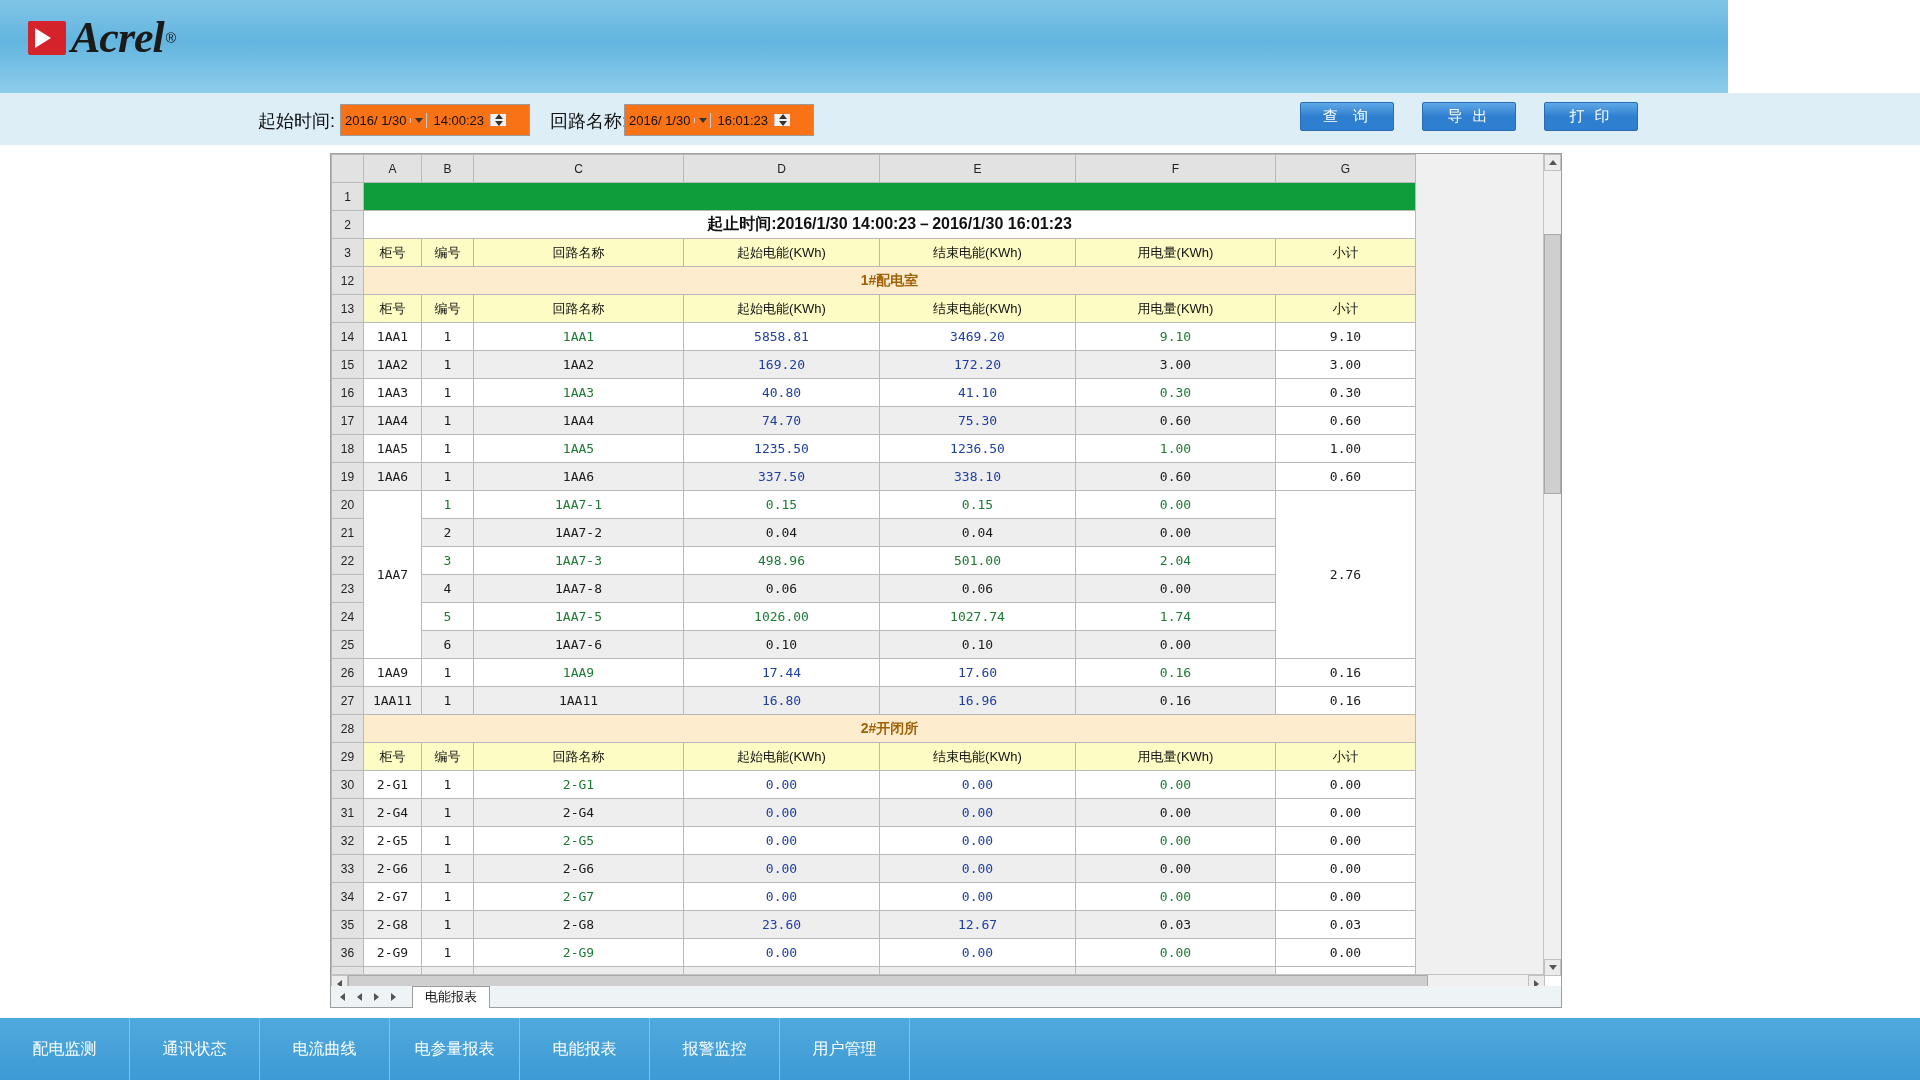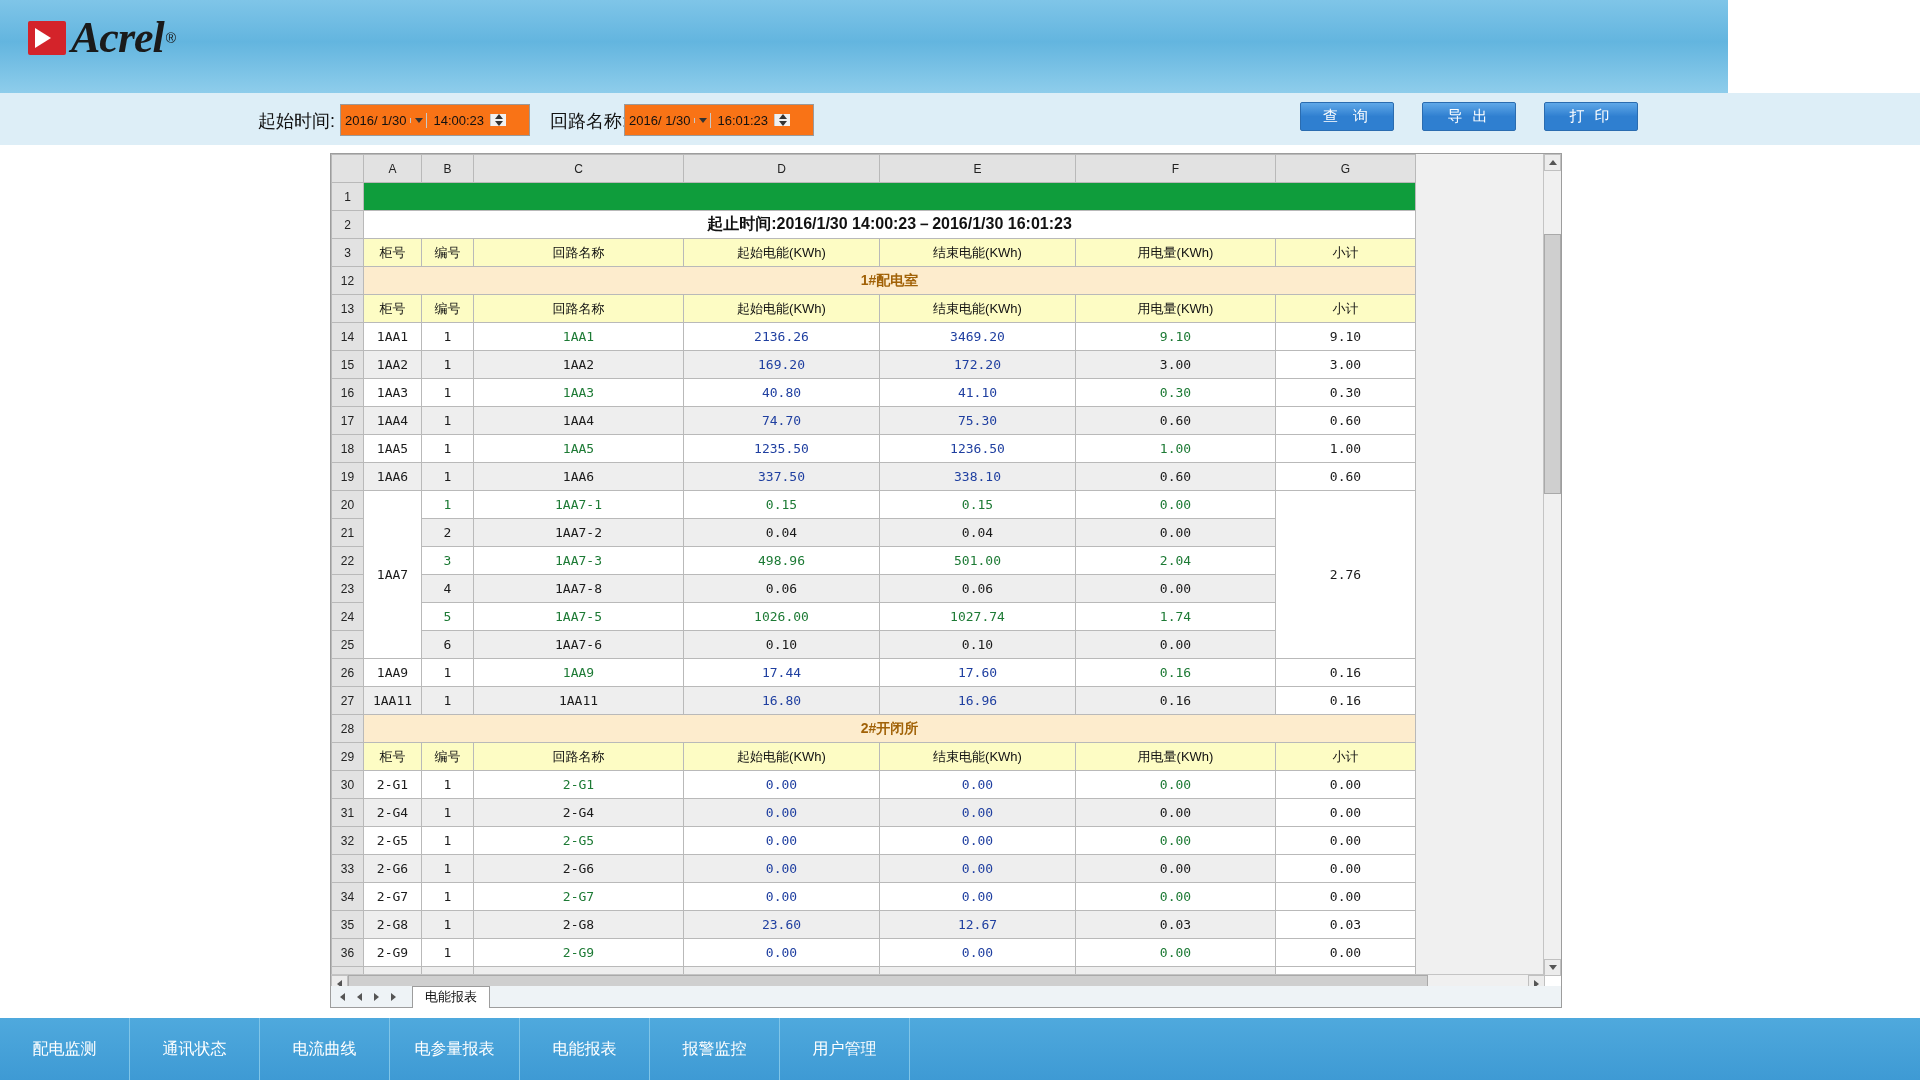--- a/index.html
+++ b/index.html
@@ -431,21 +431,21 @@
               <td class="hdr-cell">起始电能(KWh)</td>
               <td class="hdr-cell">结束电能(KWh)</td>
               <td class="hdr-cell">用电量(KWh)</td>
               <td class="hdr-cell">小计</td>
             </tr>
             <tr>
               <td class="rowhead">14</td>
               <td class="cell txt-dark">1AA1</td>
               <td class="cell txt-dark">1</td>
               <td class="cell txt-green">1AA1</td>
-              <td class="cell txt-blue">2136.26</td>
+              <td class="cell txt-blue">5858.81</td>
               <td class="cell txt-blue">3469.20</td>
               <td class="cell txt-green">9.10</td>
               <td class="cell txt-dark" style="background: rgb(255, 255, 255);">9.10</td>
             </tr>
             <tr>
               <td class="rowhead">15</td>
               <td class="cell alt txt-dark">1AA2</td>
               <td class="cell alt txt-dark">1</td>
               <td class="cell alt txt-dark">1AA2</td>
               <td class="cell alt txt-blue">169.20</td>

